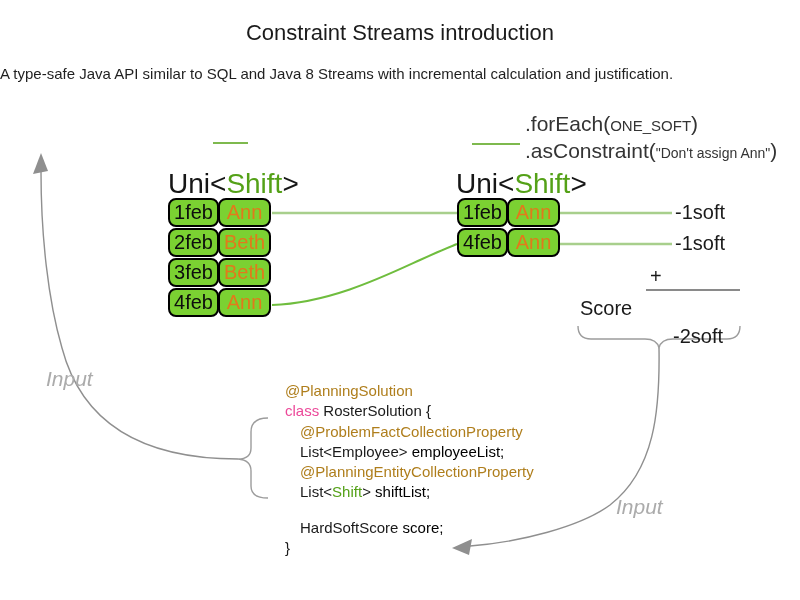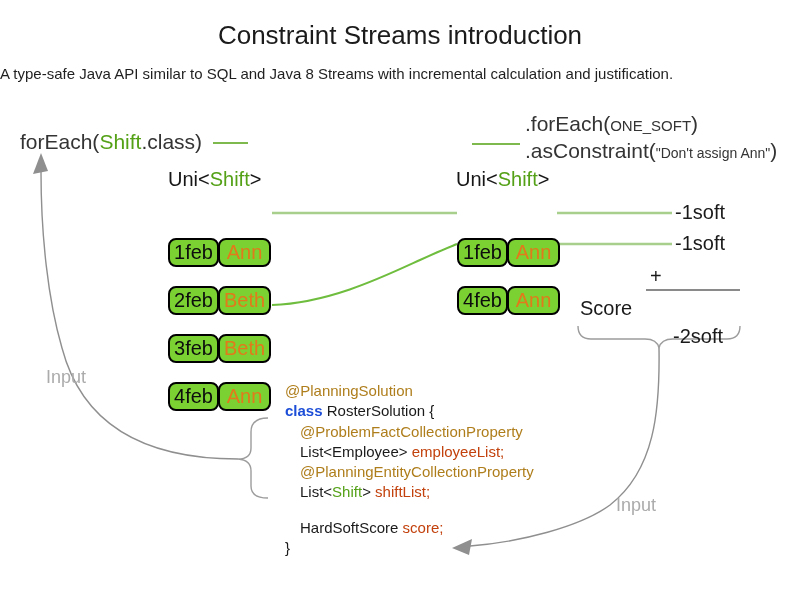--- a/index.html
+++ b/index.html
@@ -2,43 +2,43 @@
 <html><head>
 <meta charset="utf-8">
 <style>
   html,body{margin:0;padding:0;background:#fff;}
   .canvas{
     position:relative;width:800px;height:600px;background:#ffffff;overflow:hidden;
     font-family:"Liberation Sans", sans-serif;color:#222;
   }
   .canvas > *{position:absolute;}
   .overlay{left:0;top:0;pointer-events:none;}
-  .title{left:0;top:20px;width:800px;text-align:center;font-size:26px;color:#1b1b1b;white-space:nowrap;}
+  .title{left:0;top:20px;width:800px;text-align:center;font-size:22px;color:#1b1b1b;white-space:nowrap;}
   .subtitle{left:0;top:65px;width:668px;text-align:center;font-size:15px;color:#1f1f1f;white-space:nowrap;}
   .expr{white-space:pre;color:#343434;line-height:1.1;}
   .big{font-size:21px;}
   .small{font-size:15px;}
   .smaller{font-size:14px;}
   .green{color:#54A117;}
-  .type-label{font-size:20px;color:#161616;white-space:pre;}
-  .shift-table{display:flex;flex-direction:column;gap:19px;margin-top:40px;}
+  .type-label{font-size:28px;color:#161616;white-space:pre;}
+  .shift-table{display:flex;flex-direction:column;gap:1px;}
   .shift-row{display:flex;}
   .cell{height:25px;border:2px solid #000;border-radius:8px;background:#7BD132;
         display:flex;align-items:center;justify-content:center;font-size:20px;}
   .cell.date{width:47px;color:#0d0d0d;position:relative;z-index:2;}
   .cell.emp{width:49px;color:#E2791B;margin-left:-1px;text-align:right;}
   .score-text{font-size:20px;color:#1a1a1a;white-space:pre;}
-  .flow-label{font-size:18px;color:#ABABAB;}
+  .flow-label{font-size:21px;color:#ABABAB;font-style:italic;}
   .code{left:285px;top:381px;font-size:15px;line-height:20.3px;color:#1a1a1a;}
   .code-line{white-space:pre;}
   .code-line.ind{padding-left:15px;}
   .code-line.blank{height:15px;}
   .annotation{color:#AF7E1C;text-align:center;}
-  .keyword{color:#1d4ed8;font-weight:bold;}
-  .field{color:#c2410c;}
+  .keyword{color:#ec4899;font-weight:normal;}
+  .field{color:#000000;}
   .tgreen{color:#54A117;}
 </style>
 </head>
 <body>
 
 <div class="canvas">
 
   <svg class="overlay" width="800" height="600" viewBox="0 0 800 600">
 
     <path d="M213 143 H248" stroke="#7EB94E" stroke-width="2" fill="none"></path>
@@ -58,21 +58,20 @@
 
     <path d="M268 418 Q251 418 251 432 L251 448 Q251 459 238 459 Q251 460 251 471 L251 486 Q251 498 268 498" stroke="#9C9C9C" stroke-width="1.4" fill="none"></path>
 
     <path d="M238 459 C160 459 85 435 62 348 C48 300 41 235 41 172" stroke="#8F8F8F" stroke-width="1.4" fill="none"></path>
     <polygon points="41,153 33,174 48,171" fill="#8F8F8F"></polygon>
   </svg>
 
   <div class="title">Constraint Streams introduction</div>
   <div class="subtitle">A type-safe Java API similar to SQL and Java 8 Streams with incremental calculation and justification.</div>
 
-  <div class="expr big" style="left:20px;top:130px;"><span>forEach(</span><span class="green">Shift</span><span>.class)</span></div>
 
 
   <div class="expr big" style="left:525px;top:112px;"><span>.forEach(</span><span class="small">ONE_SOFT</span><span>)</span></div>
 
   <div class="expr big" style="left:525px;top:139px;"><span>.asConstraint(</span><span class="smaller">"Don't assign Ann"</span><span>)</span></div>
 
   <div class="type-label" style="left:168px;top:168px;"><span>Uni&lt;</span><span class="green">Shift</span><span>&gt;</span></div>
 
   <div class="type-label" style="left:456px;top:168px;"><span>Uni&lt;</span><span class="green">Shift</span><span>&gt;</span></div>
 

